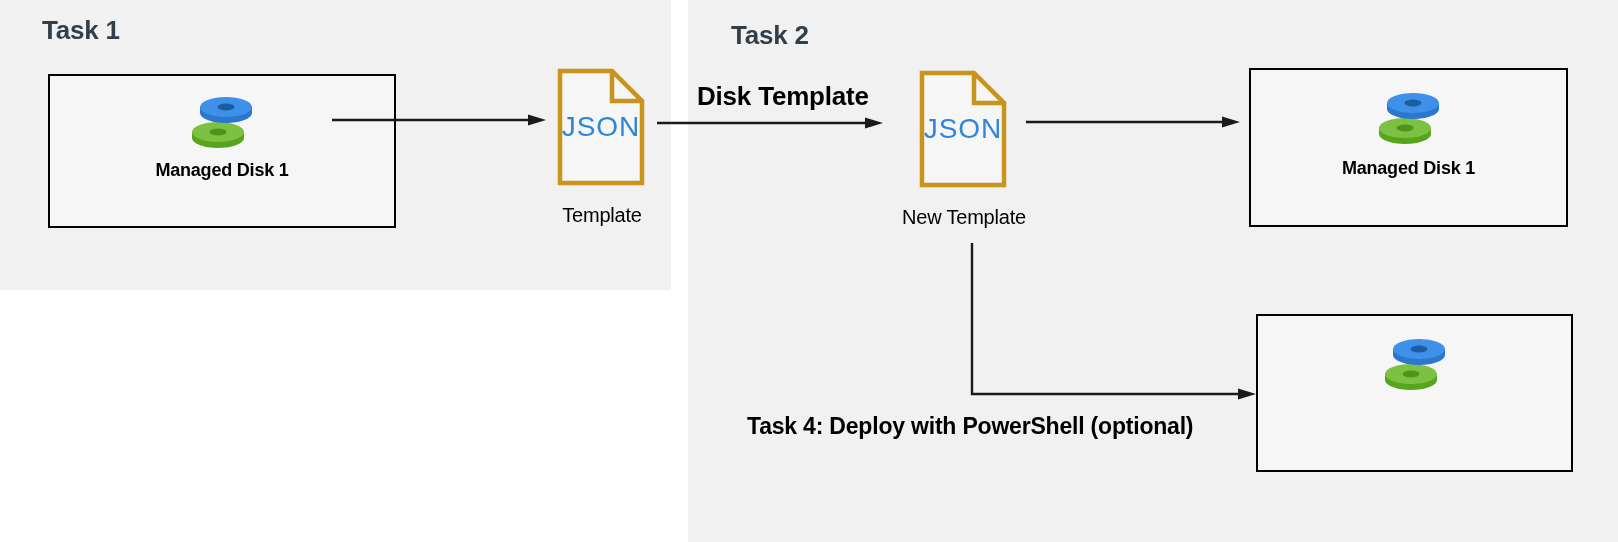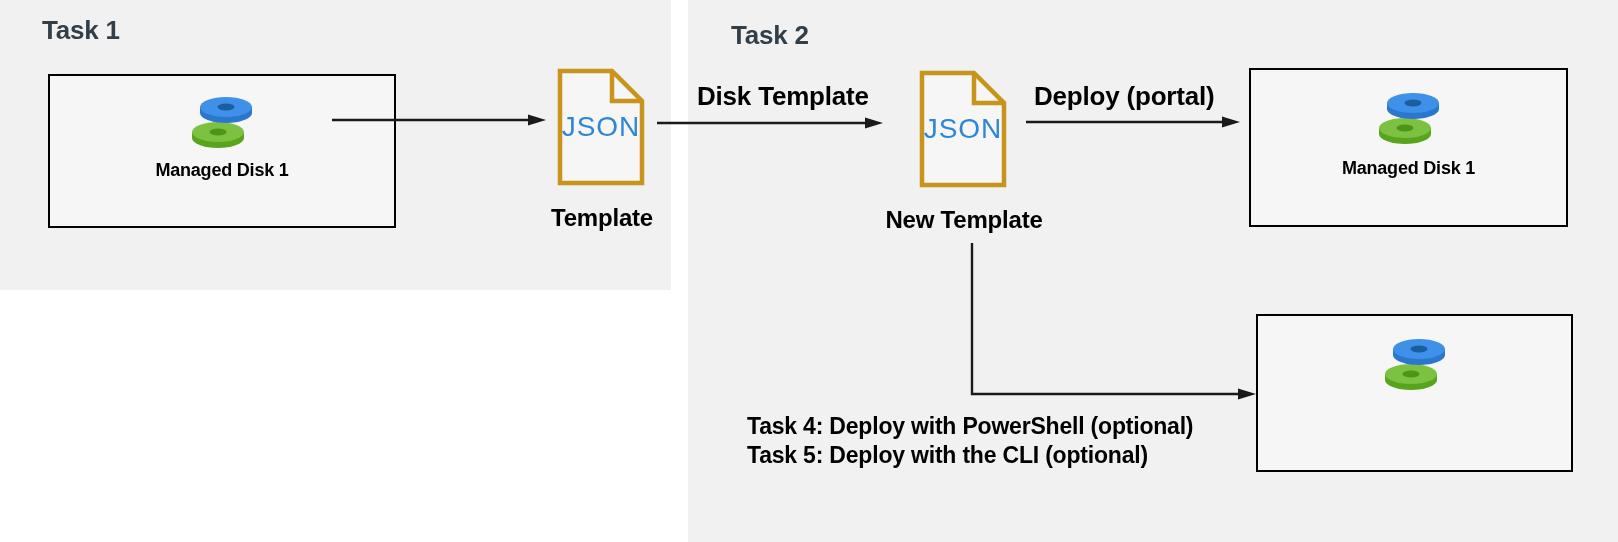--- a/index.html
+++ b/index.html
@@ -23,21 +23,21 @@
     position:absolute; background:var(--box-bg, #f6f6f6);
     border:2px solid var(--box-border, #000);
   }
   .node-box .disk-icon { position:absolute; left:50%; transform:translateX(-50%); }
   .node-box .disk-label {
     position:absolute; width:100%; text-align:center; font-weight:700; font-size:18px;
     color:var(--label, #000); letter-spacing:-0.2px;
   }
   .file-icon { position:absolute; }
   .file-caption {
-    position:absolute; transform:translateX(-50%); font-weight:700; font-size:24px;
+    position:absolute; transform:translateX(-50%); font-weight:400; font-size:20px;
     color:var(--label, #000); white-space:nowrap; letter-spacing:-0.2px;
   }
   .arrow { position:absolute; }
   .arrow line, .arrow polyline { stroke:var(--arrow, #1a1a1a); stroke-width:2.4; fill:none; }
   .arrow polygon { fill:var(--arrow, #1a1a1a); }
   .caption-block {
     position:absolute; font-weight:700; font-size:23px; line-height:29px;
     color:var(--label, #000); white-space:nowrap; letter-spacing:-0.2px;
   }
   .json-text { font-family:"Liberation Sans", sans-serif; font-size:28px; letter-spacing:1px; }
@@ -87,21 +87,20 @@
     <polygon points="208,2.5 226,8 208,13.5"></polygon>
   </svg>
 
   <svg class="file-icon" style="left:919px; top:70px;" width="88" height="118" viewBox="0 0 88 118">
     <path d="M3,3 H55 L85,33 V115 H3 Z" style="fill:var(--box-bg); stroke:var(--file-gold);" stroke-width="4.5"></path>
     <polyline points="55,3 55,33 85,33" style="fill:none; stroke:var(--file-gold);" stroke-width="4.5"></polyline>
     <text class="json-text" x="44" y="68" text-anchor="middle" style="fill:var(--json-blue)">JSON</text>
   </svg>
   <div class="file-caption" style="left:964px; top:206px;">New Template</div>
 
-  <div class="label-black" style="left:1034px; top:81px;">Deploy (portal)</div>
   <svg class="arrow" style="left:1026px; top:114px;" width="214" height="16">
     <line x1="0" y1="8" x2="197" y2="8"></line>
     <polygon points="196,2.5 214,8 196,13.5"></polygon>
   </svg>
 
   <div class="node-box" style="left:1249px; top:68px; width:319px; height:159px;">
     <svg class="disk-icon" style="top:22px;" width="64" height="56" viewBox="0 0 64 56">
       <ellipse cx="28" cy="42" rx="26" ry="10" style="fill:var(--disk-green-side)"></ellipse>
       <rect x="2" y="36" width="52" height="6" style="fill:var(--disk-green-side)"></rect>
       <ellipse cx="28" cy="36" rx="26" ry="10" style="fill:var(--disk-green-top)"></ellipse>
@@ -128,16 +127,15 @@
       <ellipse cx="28" cy="36" rx="8.5" ry="3.4" style="fill:var(--disk-green-hole)"></ellipse>
       <ellipse cx="36" cy="17" rx="26" ry="10" style="fill:var(--disk-blue-side)"></ellipse>
       <rect x="10" y="11" width="52" height="6" style="fill:var(--disk-blue-side)"></rect>
       <ellipse cx="36" cy="11" rx="26" ry="10" style="fill:var(--disk-blue-top)"></ellipse>
       <ellipse cx="36" cy="11" rx="8.5" ry="3.4" style="fill:var(--disk-blue-hole)"></ellipse>
     </svg>
   </div>
 
   <div class="caption-block" style="left:747px; top:412px;">
     <div>Task 4: Deploy with PowerShell (optional)</div>
-    <div>Task 5: Deploy with the CLI (optional)</div>
   </div>
 
 </div>
 
 </body></html>

